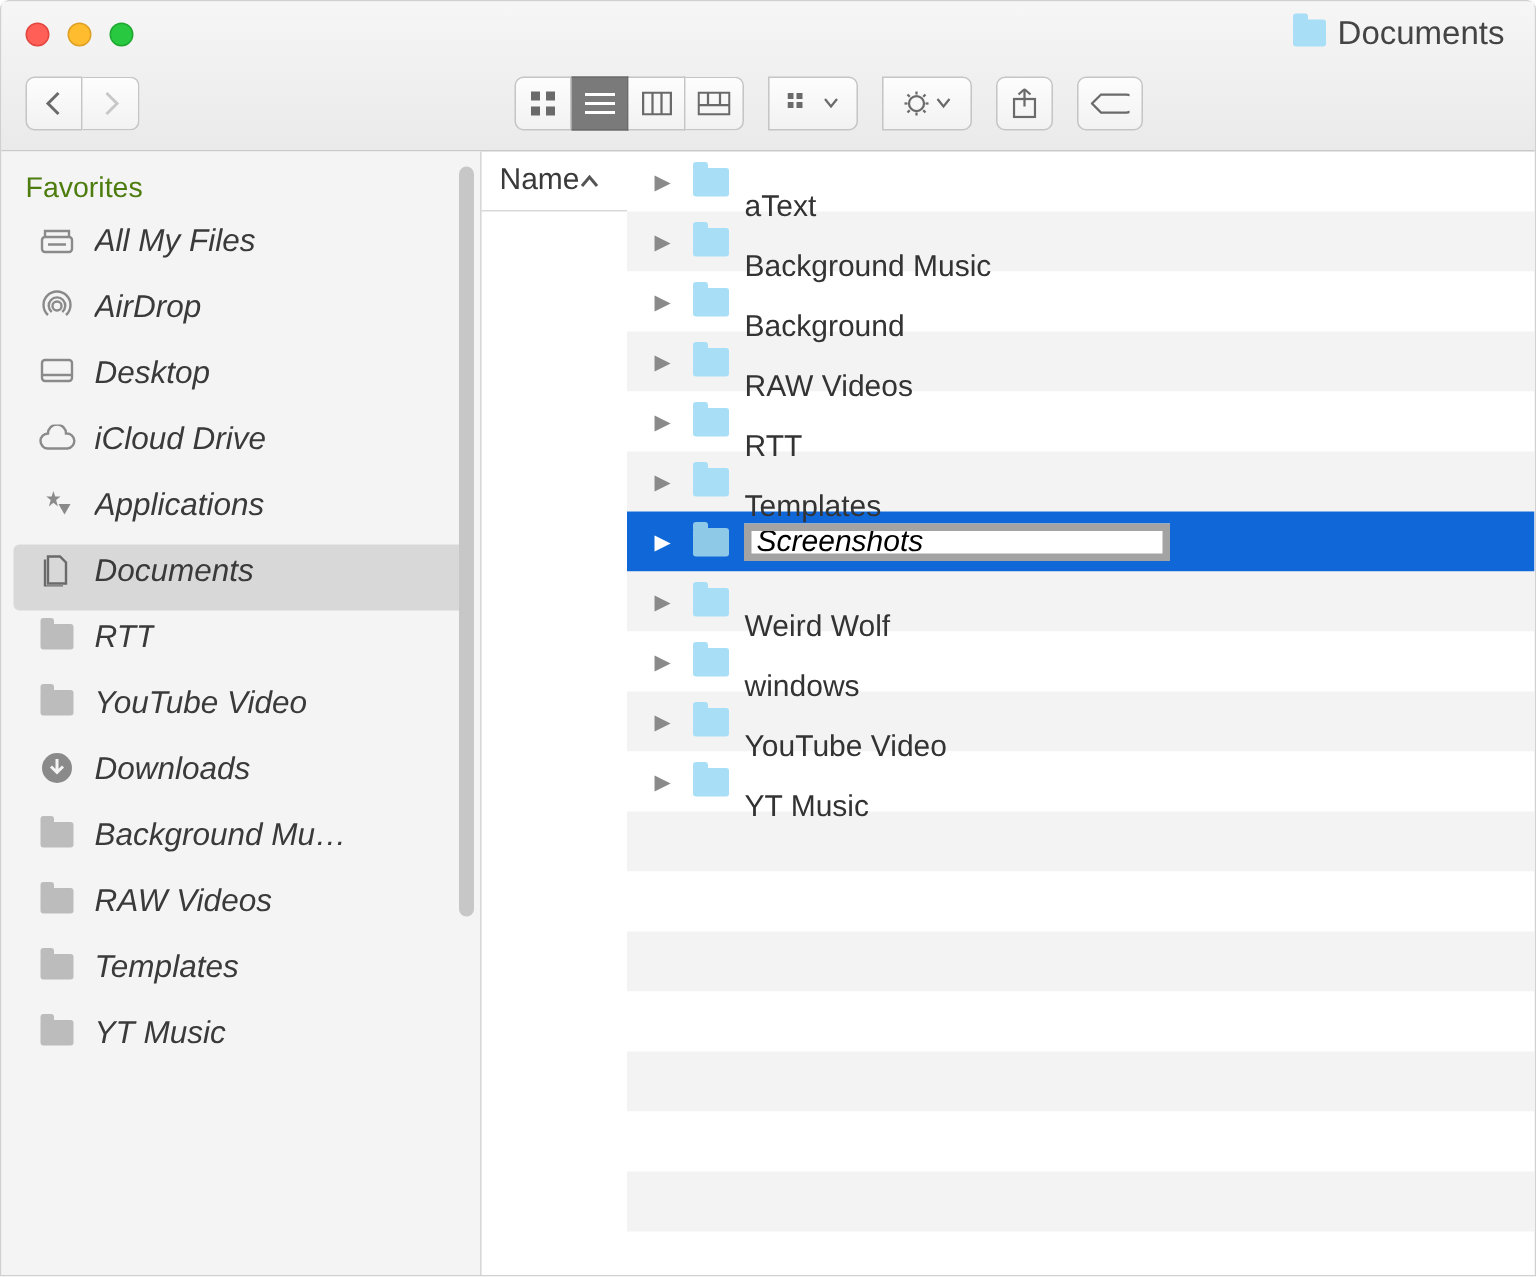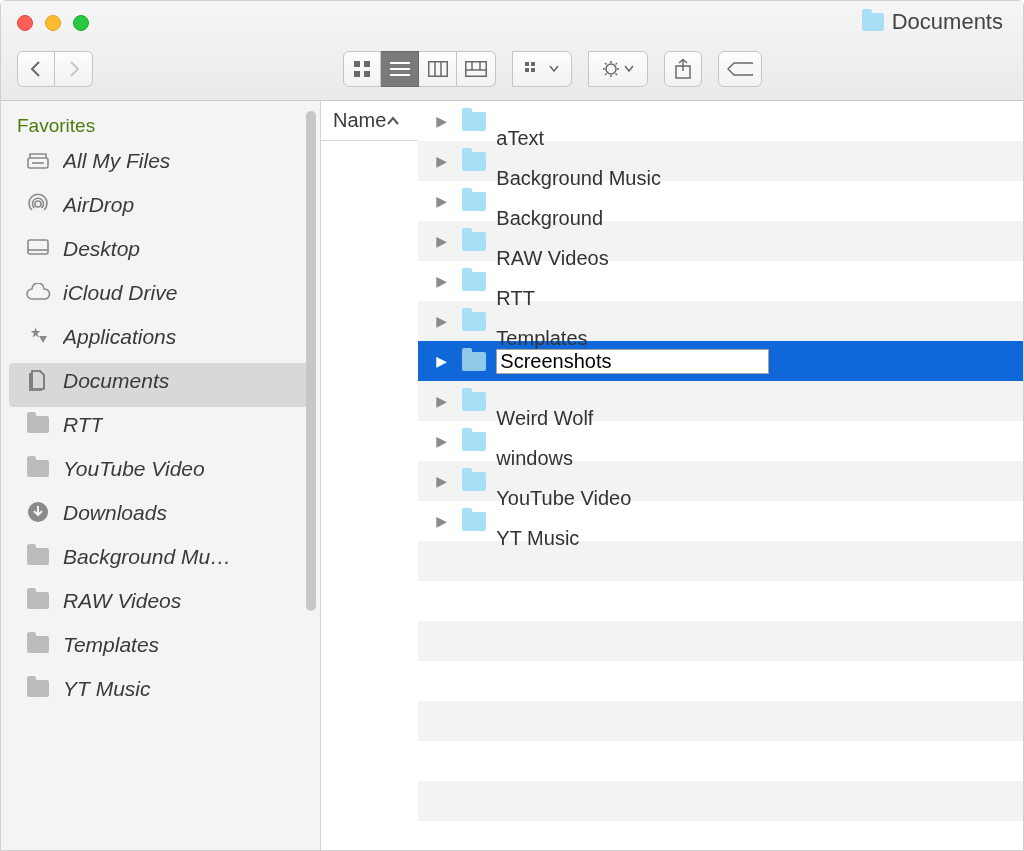--- a/index.html
+++ b/index.html
@@ -121,24 +121,25 @@
   }
   .row .ficon {
     width:24px; height:19px; background:#a8dff7; border-radius:2px; position:relative; flex-shrink:0;
   }
   .row .ficon::before{content:"";position:absolute;top:-4px;left:0;width:10px;height:5px;background:#a8dff7;border-radius:2px 2px 0 0;}
   .row.sel { background:#1068d8 !important; color:#fff; }
   .row.sel .tri { color:#fff; }
   .row.sel .ficon { background:#8ec9e8; }
   .row.sel .ficon::before { background:#8ec9e8; }
   .row.sel .name-edit {
-    background:#fff; color:#000; padding:0 3px; border:1px solid #a3a3a3;
+    background:#fff; color:#000; padding:0 3px; border:5px solid #a3a3a3;
     font-size:20px; font-family:inherit;
     outline:none;
     height:25px;
+    font-style:italic;
   }
   .row .name { white-space:nowrap;margin-top:35px; }
 
   
   svg { display:block; }
 </style>
 </head>
 <body>
 
 <div class="window">

